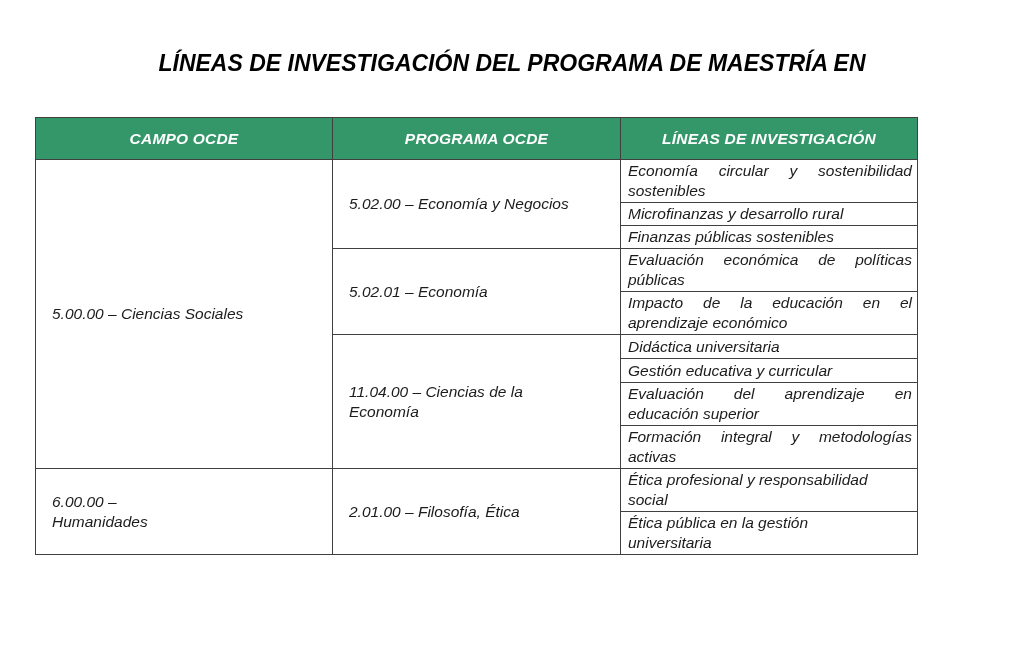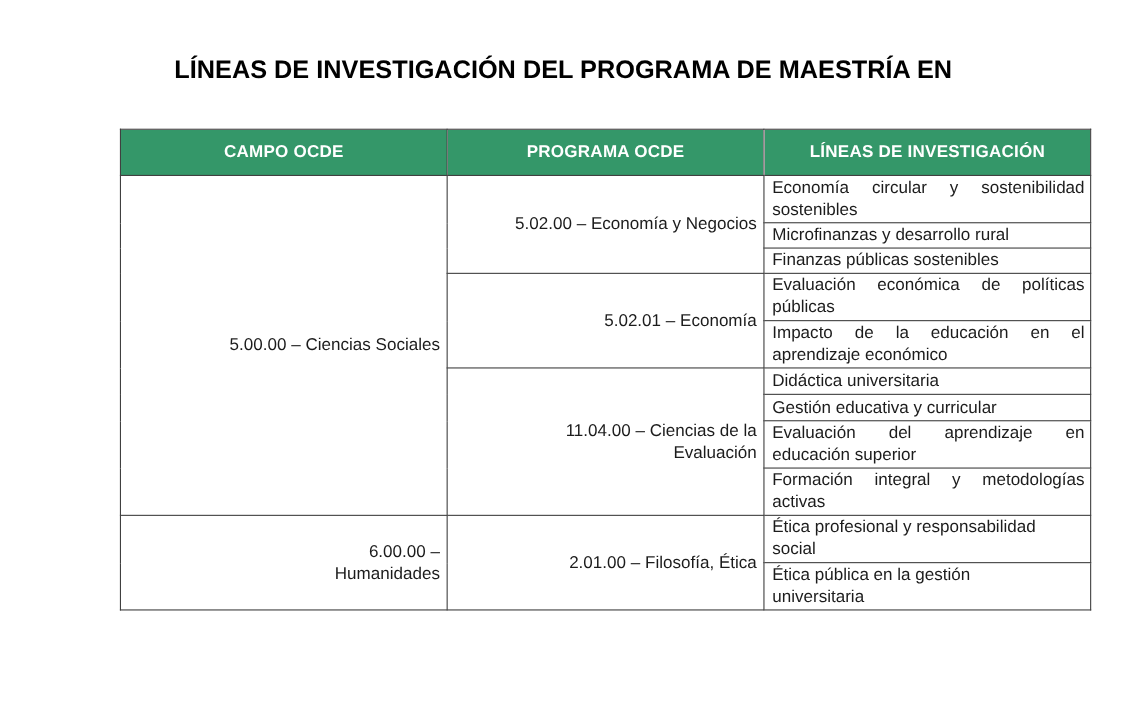--- a/index.html
+++ b/index.html
@@ -11,60 +11,61 @@
   }
   * { box-sizing: border-box; margin: 0; padding: 0; }
   html, body {
     width: 1024px;
     background: var(--page_bg);
     font-family: "Liberation Sans", sans-serif;
     color: var(--body_text);
   }
   .page {
     width: 1024px;
-    height: 659px;
+    height: 555px;
     background: var(--page_bg);
     overflow: hidden;
+    font-style: italic;
   }
   .doc-title {
     margin: 47px auto 0 auto;
     width: 840px;
     text-align: center;
     font-weight: bold;
     font-size: 23px;
     line-height: 33px;
     color: #000000;
   }
   .doc-title .t-line { display: block; }
   table.ocde {
     border-collapse: collapse;
     table-layout: fixed;
-    margin-left: 109px;
+    margin-left: 35px;
     margin-top: 37px;
     width: 882px;
   }
   table.ocde td, table.ocde th {
     border: 1px solid var(--border);
     vertical-align: middle;
     font-size: 15.5px;
     line-height: 20px;
     overflow: hidden;
   }
   th.hdr {
     background: var(--header_bg);
     color: var(--header_text);
     font-weight: bold;
     font-size: 17px;
     height: 42px;
     text-align: center;
     letter-spacing: 0.2px;
   }
   td.campo, td.subcampo {
-    text-align: right;
-    padding: 0 6px;
+    text-align: left;
+    padding: 0 16px;
   }
   td.linea {
     text-align: left;
     padding: 1px 5px 1px 7px;
     vertical-align: middle;
   }
   .line { display: block; }
   .stretch {
     text-align: justify;
     text-align-last: justify;
@@ -126,21 +127,21 @@
       </tr>
       <tr style="height:40px;">
         <td class="linea">
           <span class="line stretch">Impacto de la educación en el</span>
           <span class="line">aprendizaje económico</span>
         </td>
       </tr>
       <tr style="height:24px;">
         <td class="subcampo" rowspan="4">
           <span class="line">11.04.00 – Ciencias de la</span>
-          <span class="line">Evaluación</span>
+          <span class="line">Economía</span>
         </td>
         <td class="linea">
           <span class="line">Didáctica universitaria</span>
         </td>
       </tr>
       <tr style="height:24px;">
         <td class="linea">
           <span class="line">Gestión educativa y curricular</span>
         </td>
       </tr>

